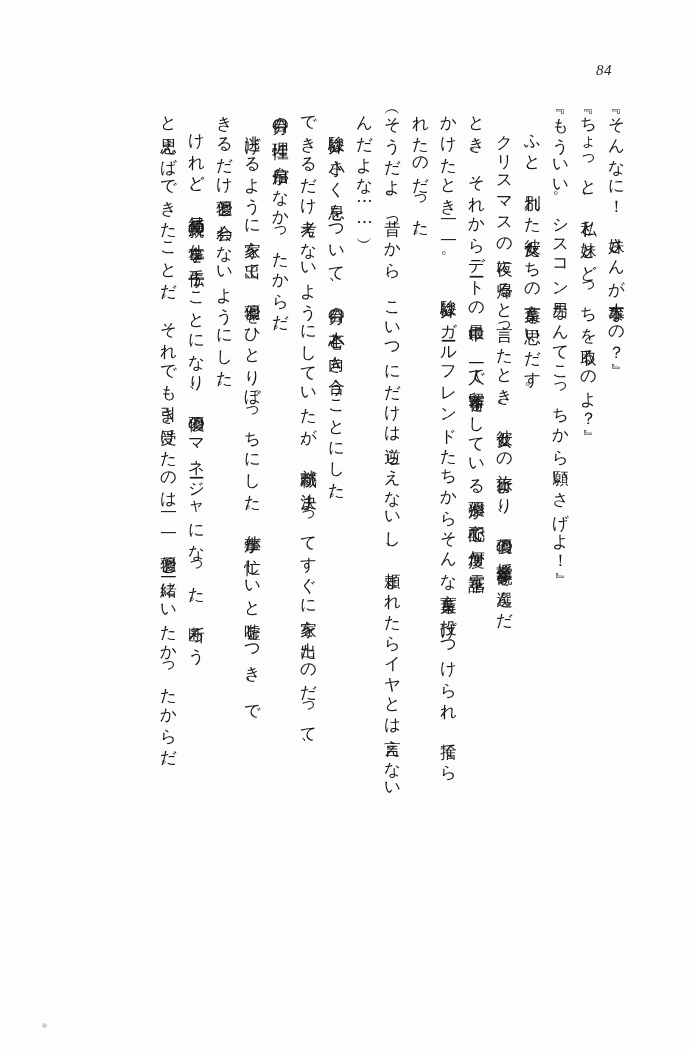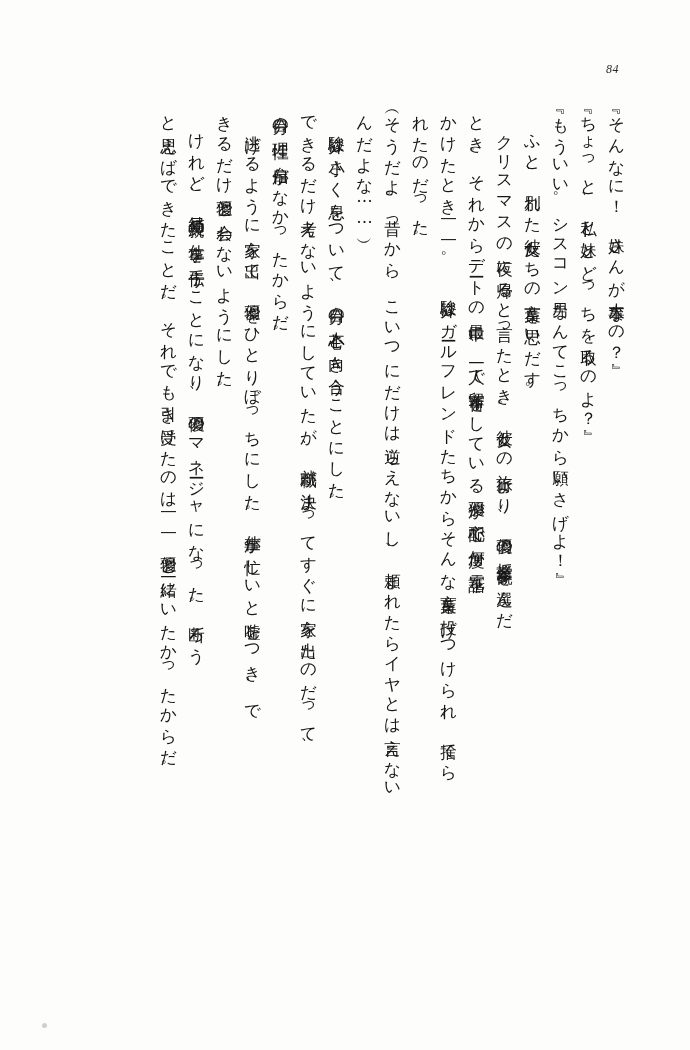--- a/index.html
+++ b/index.html
@@ -19,22 +19,22 @@
   .page {
     position: absolute;
     inset: 0;
     background: #fdfdfc;
   }
 
   
   .page-number {
     position: absolute;
     top: 62px;
-    right: 71px;
-    font-size: 12px;
+    right: 78px;
+    font-size: 15px;
     font-style: italic;
     font-family: "Liberation Serif", "DejaVu Serif", serif;
     color: #2a2a2a;
     letter-spacing: 0.5px;
   }
 
   
   .text-body {
     position: absolute;
     top: 104px;

